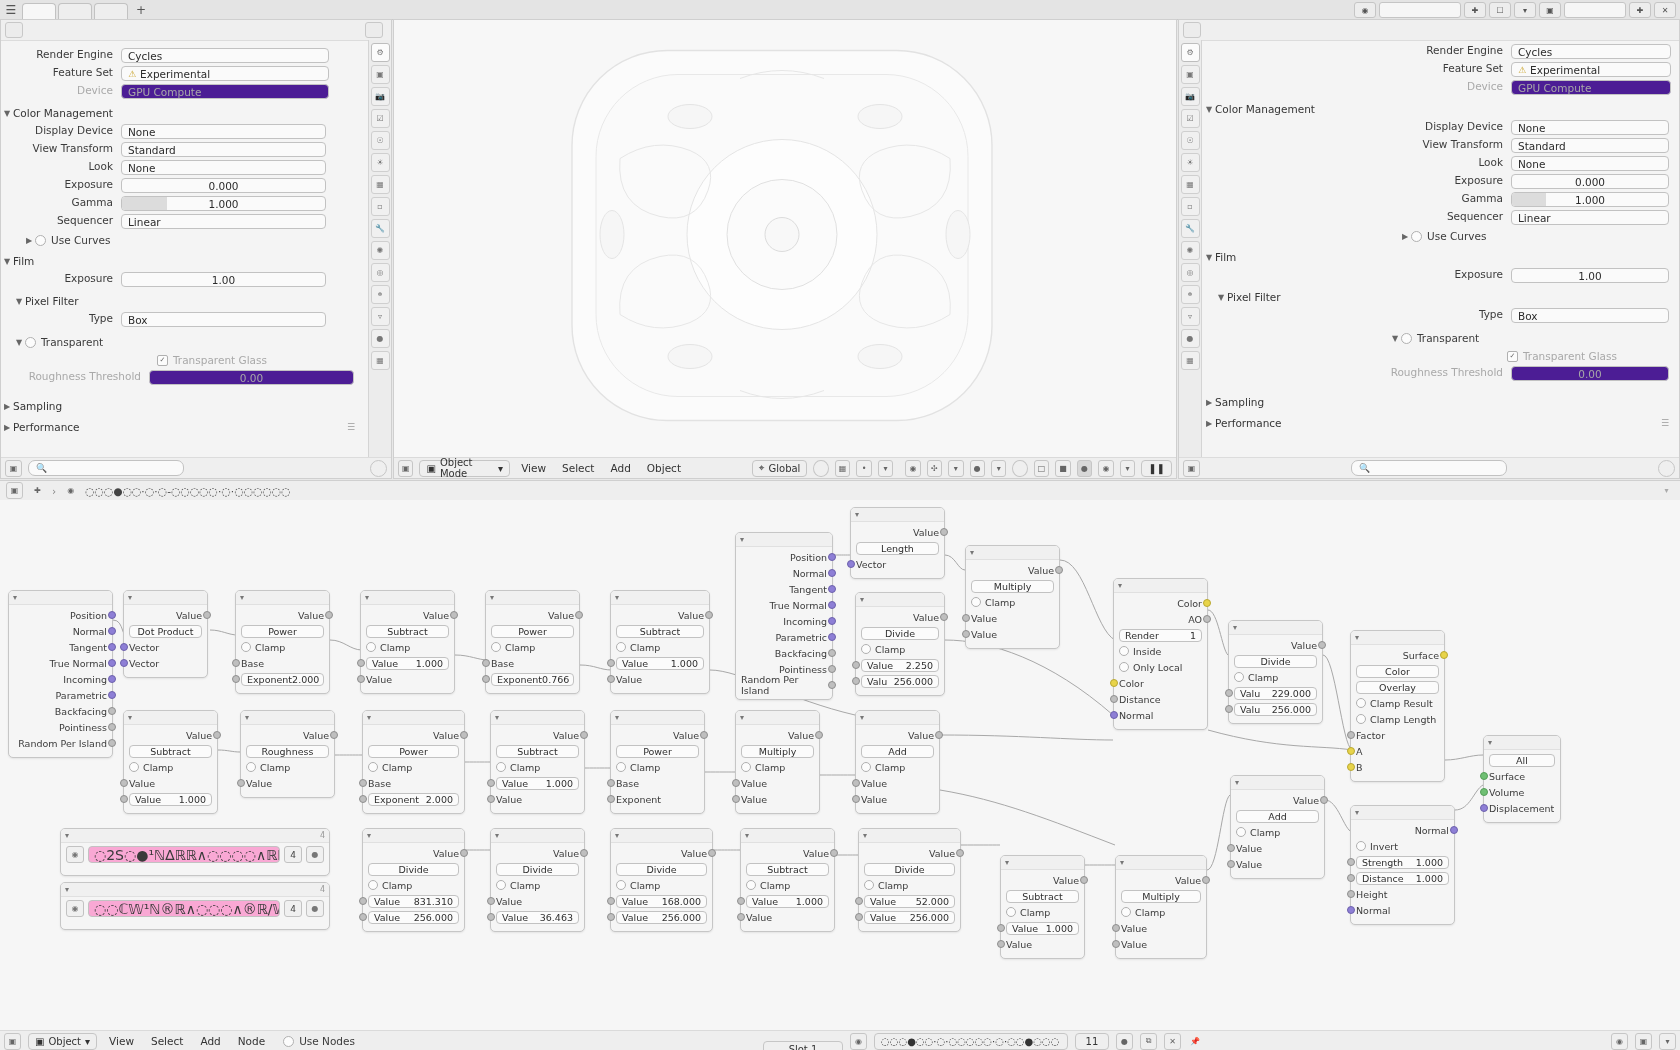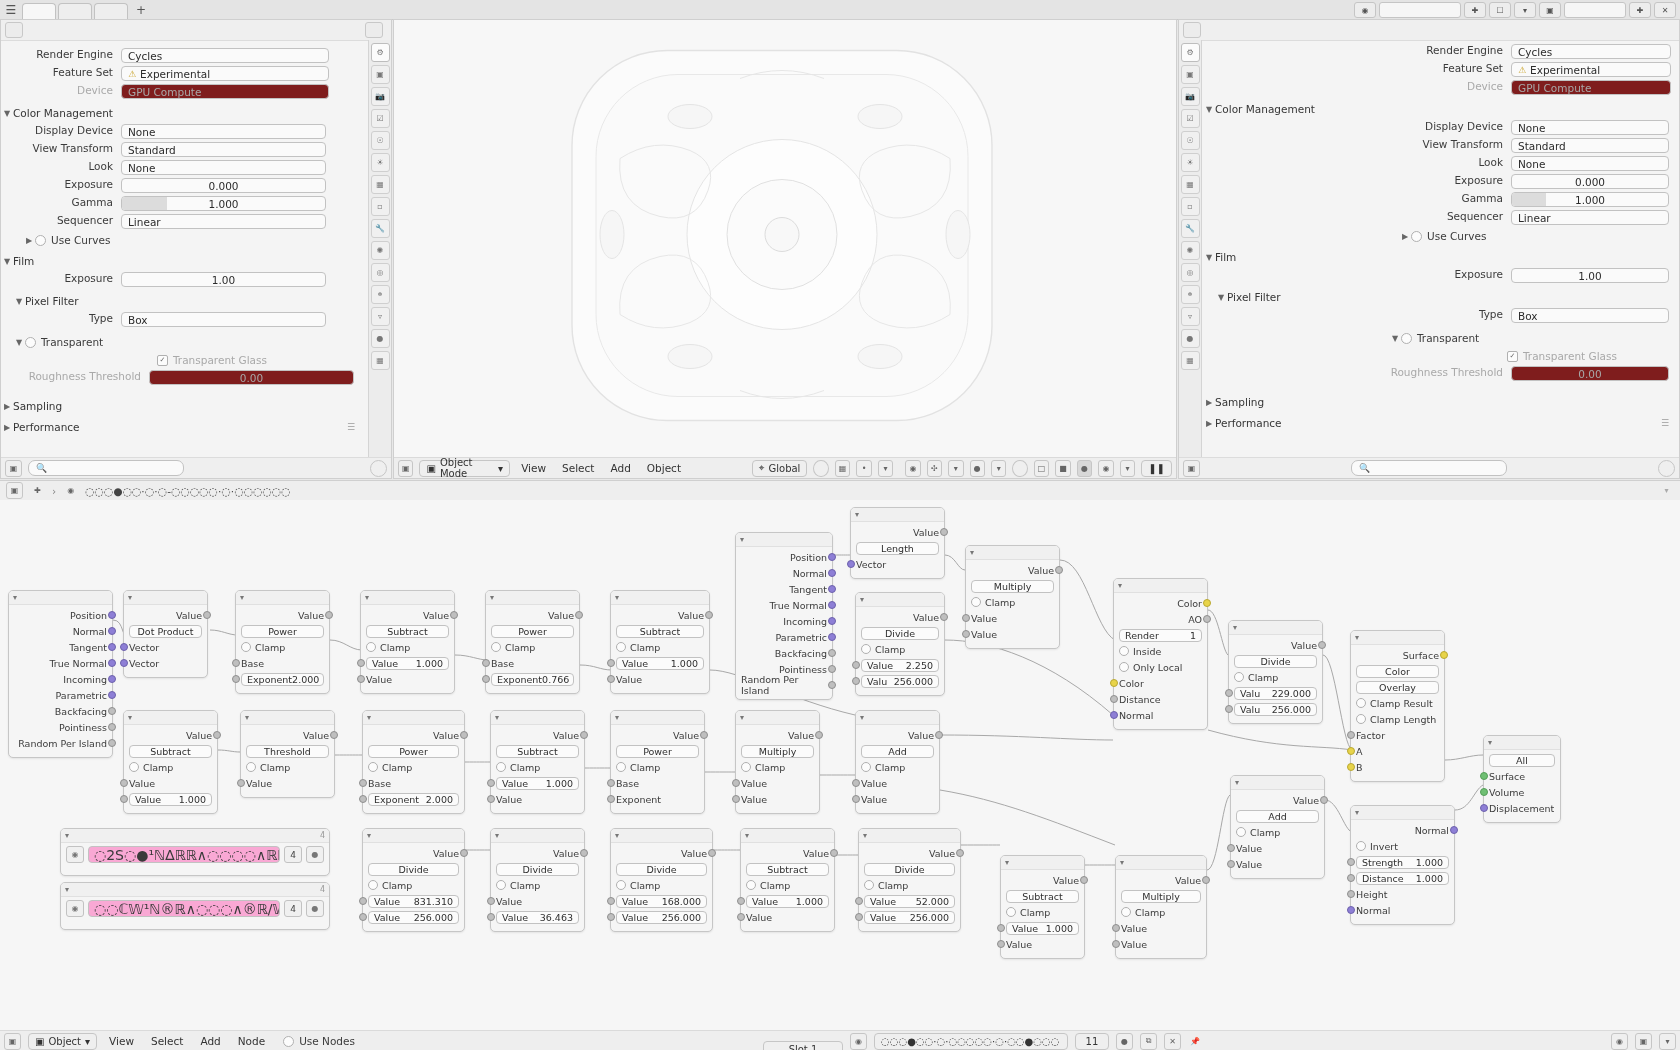--- a/index.html
+++ b/index.html
@@ -29,21 +29,21 @@
   
   .panel{position:absolute;background:#f2f2f2;border:1px solid #cfcfcf;box-sizing:border-box;}
   .prop-editor{background:#f4f4f4;}
 
   .hdr-row{height:20px;display:flex;align-items:center;padding-left:4px;border-bottom:1px solid #dcdcdc;background:#efefef;}
   .hdr-icon{width:16px;height:14px;border:1px solid #c8c8c8;border-radius:3px;background:#ececec;margin-right:4px;}
 
   .row{display:flex;align-items:flex-start;height:16px;margin-bottom:2px;}
   .lbl{width:112px;text-align:right;padding-right:8px;color:#3b3b3b;font-size:10.5px;white-space:nowrap;overflow:hidden;}
   .fld{height:15px;border:1px solid #c2c2c2;border-radius:4px;background:#fafafa;display:flex;align-items:center;padding:0 6px;font-size:10.5px;color:#2b2b2b;box-sizing:border-box;}
-  .fld.dim{color:#a8a8a8;background:#7f1d1d;}
+  .fld.dim{color:#a8a8a8;background:#4c1d95;}
   .fld.center{justify-content:center;}
   .fld.slider{position:relative;overflow:hidden;justify-content:center;}
   .fld.slider .fill{position:absolute;left:0;top:0;bottom:0;background:#dcdcdc;}
   .fld.slider span{position:relative;}
   .warn{color:#c9a227;margin-right:4px;font-size:9px;}
 
   .sec{display:flex;align-items:center;height:16px;margin:5px 0 3px 0;font-size:10.5px;color:#353535;}
   .tri{display:inline-block;width:12px;text-align:center;font-size:8px;color:#666;}
   .sec.indent{padding-left:12px;}
 
@@ -952,21 +952,21 @@
       </div>
 
       <div class="node" style="left:240px;top:210px;width:95px;">
         <div class="nhead">▾</div>
         <div class="nbody">
           <div class="nrow">
               <span>Value</span>
               <span class="nsock out s-gray"></span>
             </div>
           <div class="nrow">
-              <div class="nfield center">Threshold</div>
+              <div class="nfield center">Roughness</div>
             </div>
           <div class="ncheck">
               <span class="nradio"></span>
               <span>Clamp</span>
             </div>
           <div class="nrow left">
               <span class="nsock in s-gray"></span>
               <span>Value</span>
             </div>
         </div>

